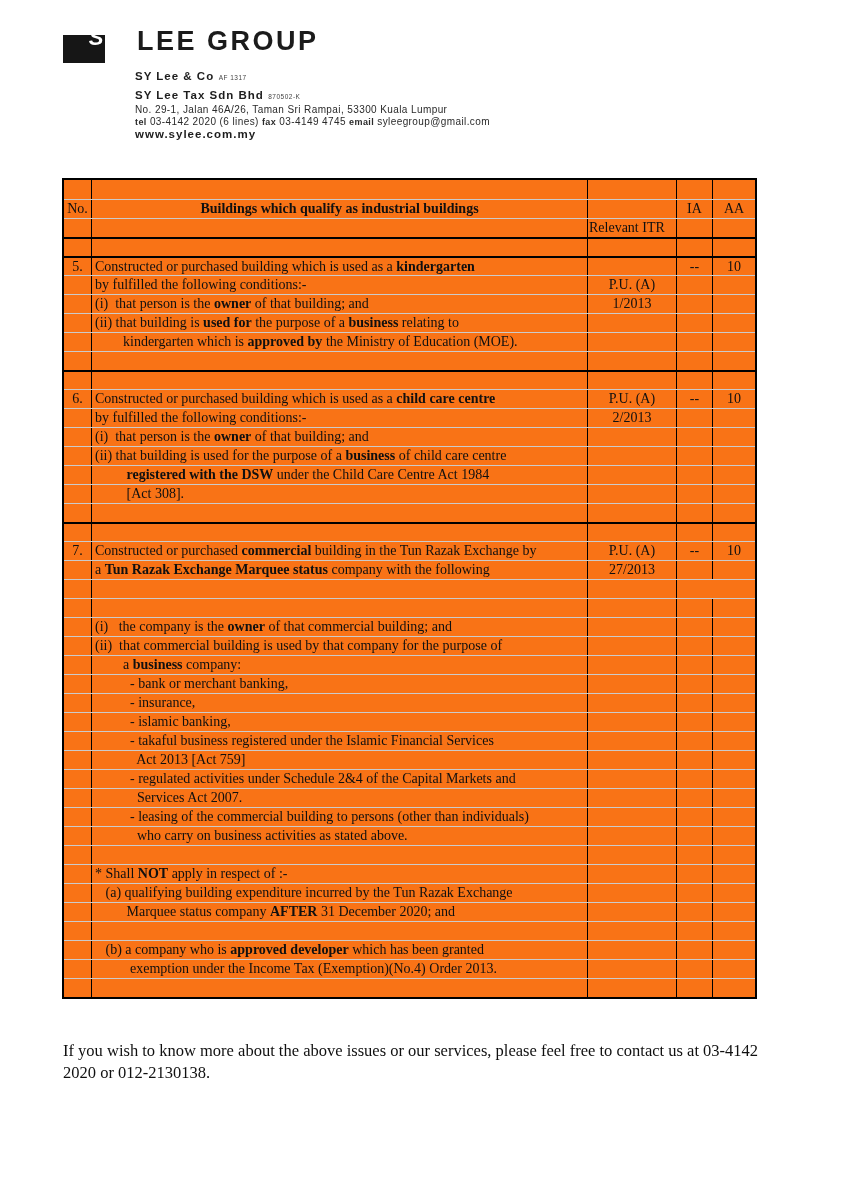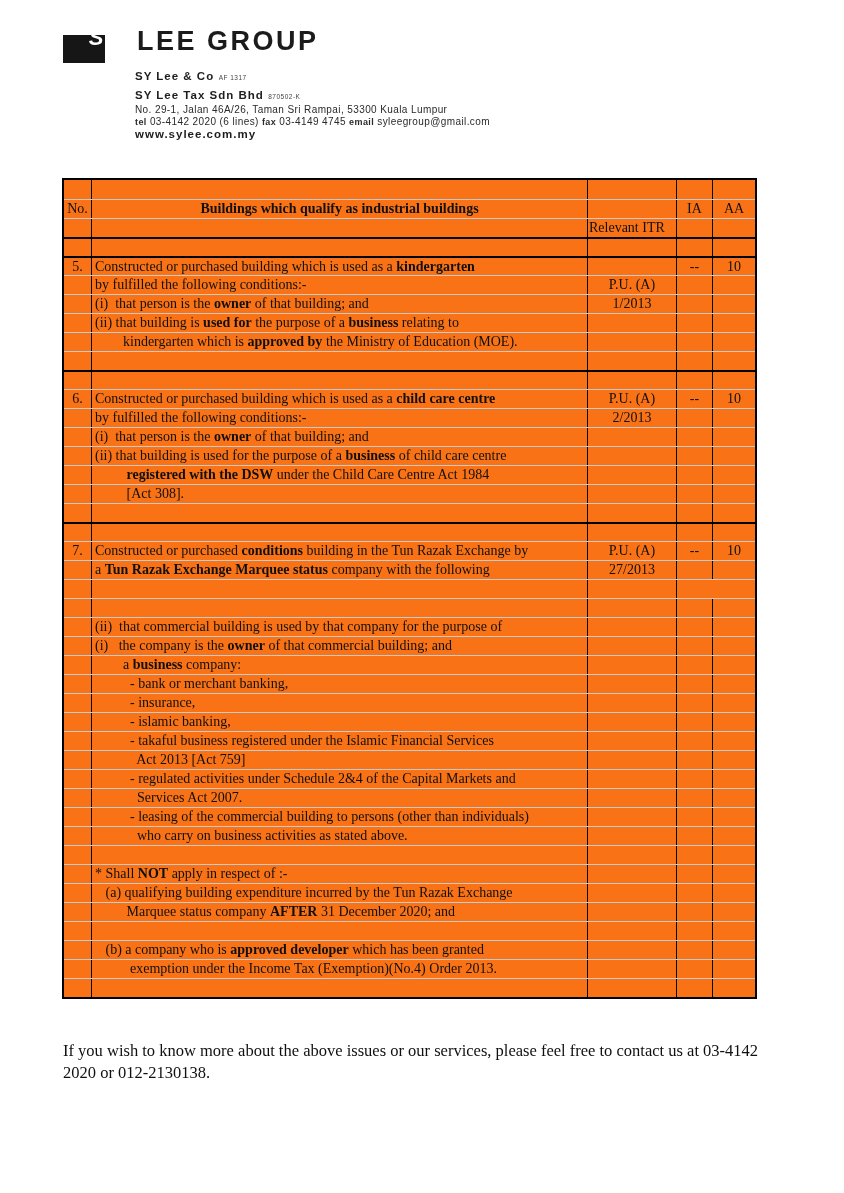--- a/index.html
+++ b/index.html
@@ -210,21 +210,21 @@
     </div>
     <div class="trow bt">
       <div class="cell cell-no"></div>
       <div class="cell cell-text"></div>
       <div class="cell cell-itr"></div>
       <div class="cell cell-ia"></div>
       <div class="cell cell-aa"></div>
     </div>
     <div class="trow">
       <div class="cell cell-no">7.</div>
-      <div class="cell cell-text"><span>Constructed or purchased </span><b>conditions</b><span> building in the Tun Razak Exchange by</span></div>
+      <div class="cell cell-text"><span>Constructed or purchased </span><b>commercial</b><span> building in the Tun Razak Exchange by</span></div>
       <div class="cell cell-itr">P.U. (A)</div>
       <div class="cell cell-ia">--</div>
       <div class="cell cell-aa">10</div>
     </div>
     <div class="trow">
       <div class="cell cell-no"></div>
       <div class="cell cell-text"><span>a </span><b>Tun Razak Exchange Marquee status</b><span> company with the following</span></div>
       <div class="cell cell-itr">27/2013</div>
       <div class="cell cell-ia"></div>
       <div class="cell cell-aa"></div>
@@ -237,28 +237,28 @@
     </div>
     <div class="trow">
       <div class="cell cell-no"></div>
       <div class="cell cell-text"></div>
       <div class="cell cell-itr"></div>
       <div class="cell cell-ia"></div>
       <div class="cell cell-aa"></div>
     </div>
     <div class="trow">
       <div class="cell cell-no"></div>
+      <div class="cell cell-text"><span>(i)   the company is the </span><b>owner</b><span> of that commercial building; and</span></div>
+      <div class="cell cell-itr"></div>
+      <div class="cell cell-ia"></div>
+      <div class="cell cell-aa"></div>
+    </div>
+    <div class="trow">
+      <div class="cell cell-no"></div>
       <div class="cell cell-text"><span>(ii)  that commercial building is used by that company for the purpose of</span></div>
-      <div class="cell cell-itr"></div>
-      <div class="cell cell-ia"></div>
-      <div class="cell cell-aa"></div>
-    </div>
-    <div class="trow">
-      <div class="cell cell-no"></div>
-      <div class="cell cell-text"><span>(i)   the company is the </span><b>owner</b><span> of that commercial building; and</span></div>
       <div class="cell cell-itr"></div>
       <div class="cell cell-ia"></div>
       <div class="cell cell-aa"></div>
     </div>
     <div class="trow">
       <div class="cell cell-no"></div>
       <div class="cell cell-text"><span>        a </span><b>business</b><span> company:</span></div>
       <div class="cell cell-itr"></div>
       <div class="cell cell-ia"></div>
       <div class="cell cell-aa"></div>

